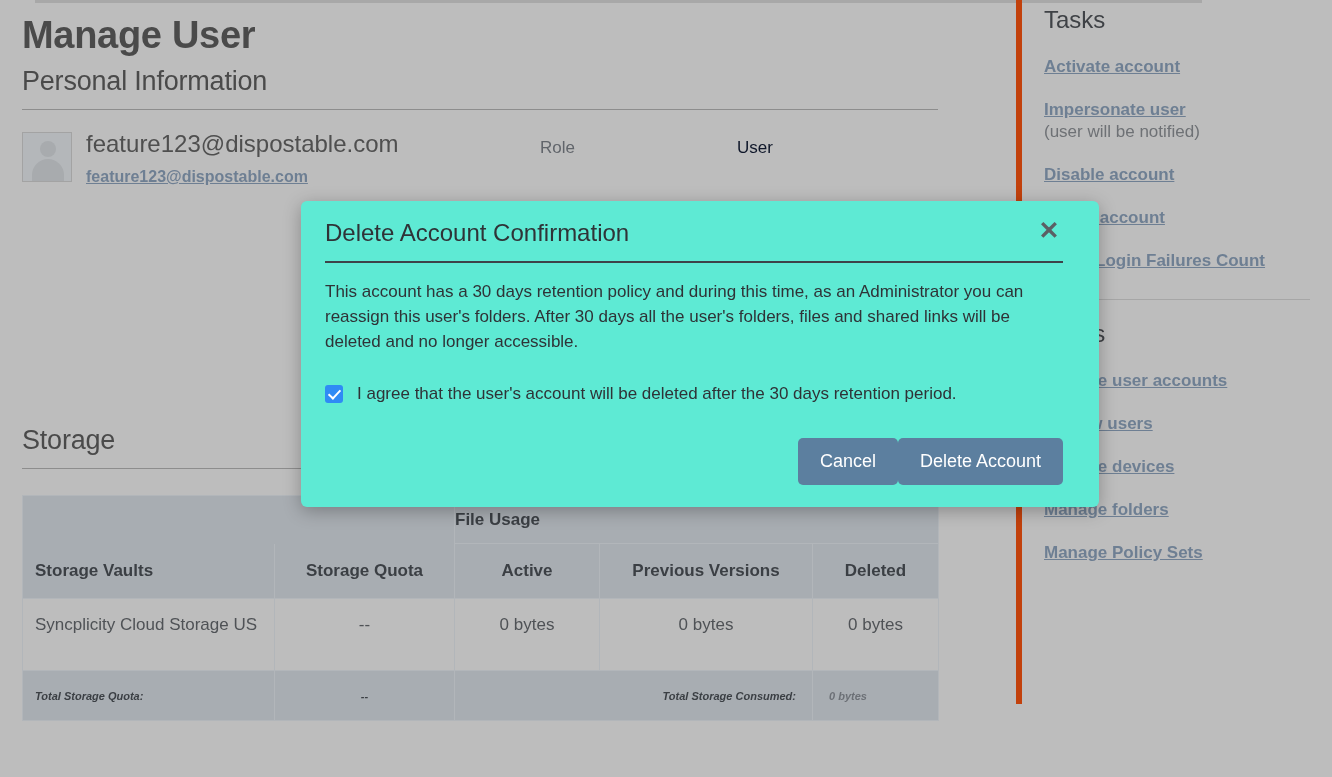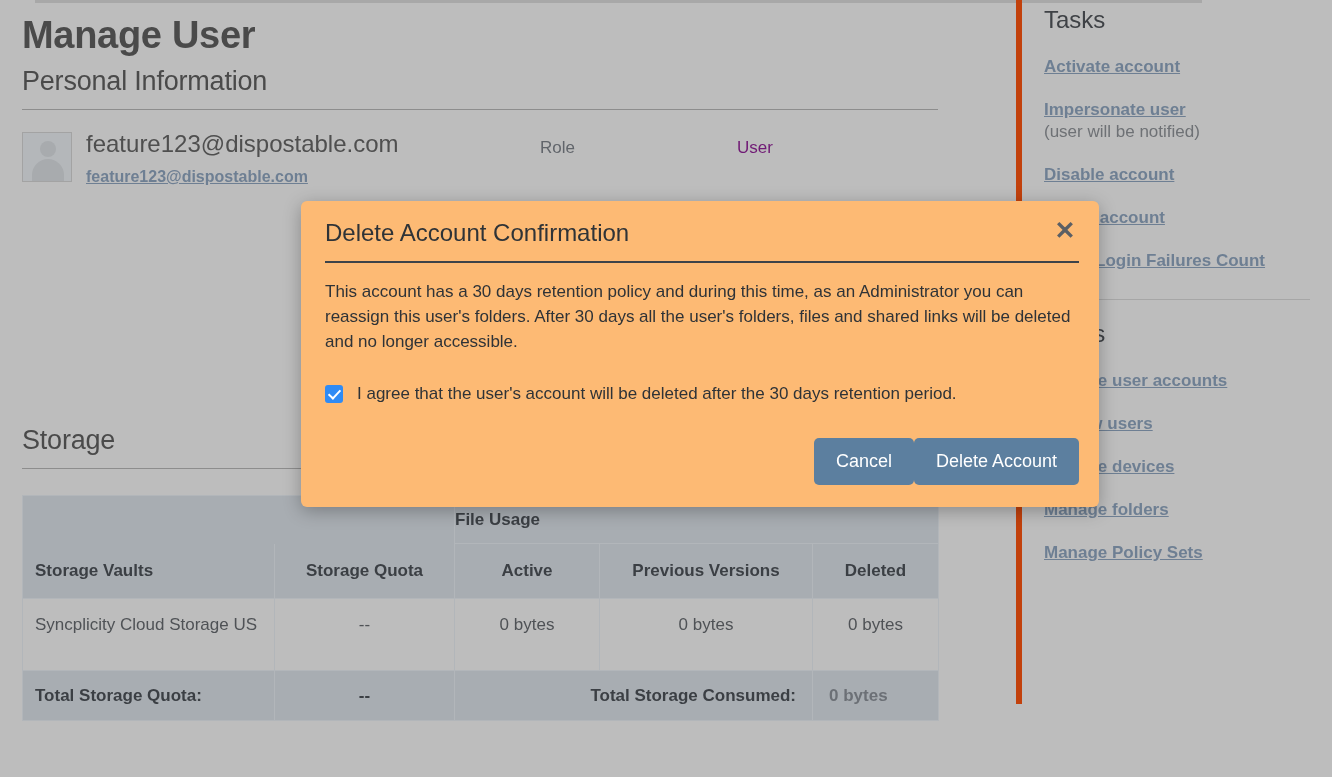--- a/index.html
+++ b/index.html
@@ -102,21 +102,21 @@
     position: absolute;
     left: 518px; top: 8px;
     font-size: 17px;
     color: #61656b;
     text-align: center;
   }
   #role-value {
     position: absolute;
     left: 715px; top: 8px;
     font-size: 17px;
-    color: #701a75;
+    color: #0f172a;
   }
 
   
   #storage-section {
     position: absolute;
     left: 22px; top: 425px;
     width: 916px;
   }
   #storage-head { margin: 0; }
   #storage-table {
@@ -159,26 +159,27 @@
     color: #4f5256;
     text-align: center;
     vertical-align: top;
     padding: 16px 12px !important;
     border-color: #bdbdbd;
   }
   .body-row td.left { text-align: left; }
   .foot-row td {
     background: #a8adb2;
     height: 50px;
-    font-size: 17px;
+    font-size: 11px;
     font-weight: bold;
     color: #3b3f44;
     text-align: center;
     padding: 0 12px !important;
     border-color: #a8adb2;
+    font-style: italic;
   }
   .foot-row td.left { text-align: left; }
   .foot-row td.muted { color: #6c7076; }
 
   
   #sidebar {
     position: absolute;
     left: 1016px; top: 0;
     width: 316px; height: 704px;
     border-left: 6px solid #c2410c;
@@ -215,24 +216,24 @@
   
   #modal-overlay {
     position: absolute;
     inset: 0;
     pointer-events: none;
   }
   #modal {
     position: absolute;
     left: 301px; top: 201px;
     width: 798px;
-    background: #fdba74;
+    background: #5eead4;
     border-radius: 6px;
     box-shadow: 0 4px 18px rgba(0,0,0,0.28);
-    padding: 0 20px 22px 24px;
+    padding: 0 36px 22px 24px;
     pointer-events: auto;
   }
   #modal-header {
     position: relative;
     padding: 18px 0 14px 0;
     border-bottom: 2px solid #3d4349;
   }
   #modal-title {
     font-size: 24px;
     color: #2f3337;

